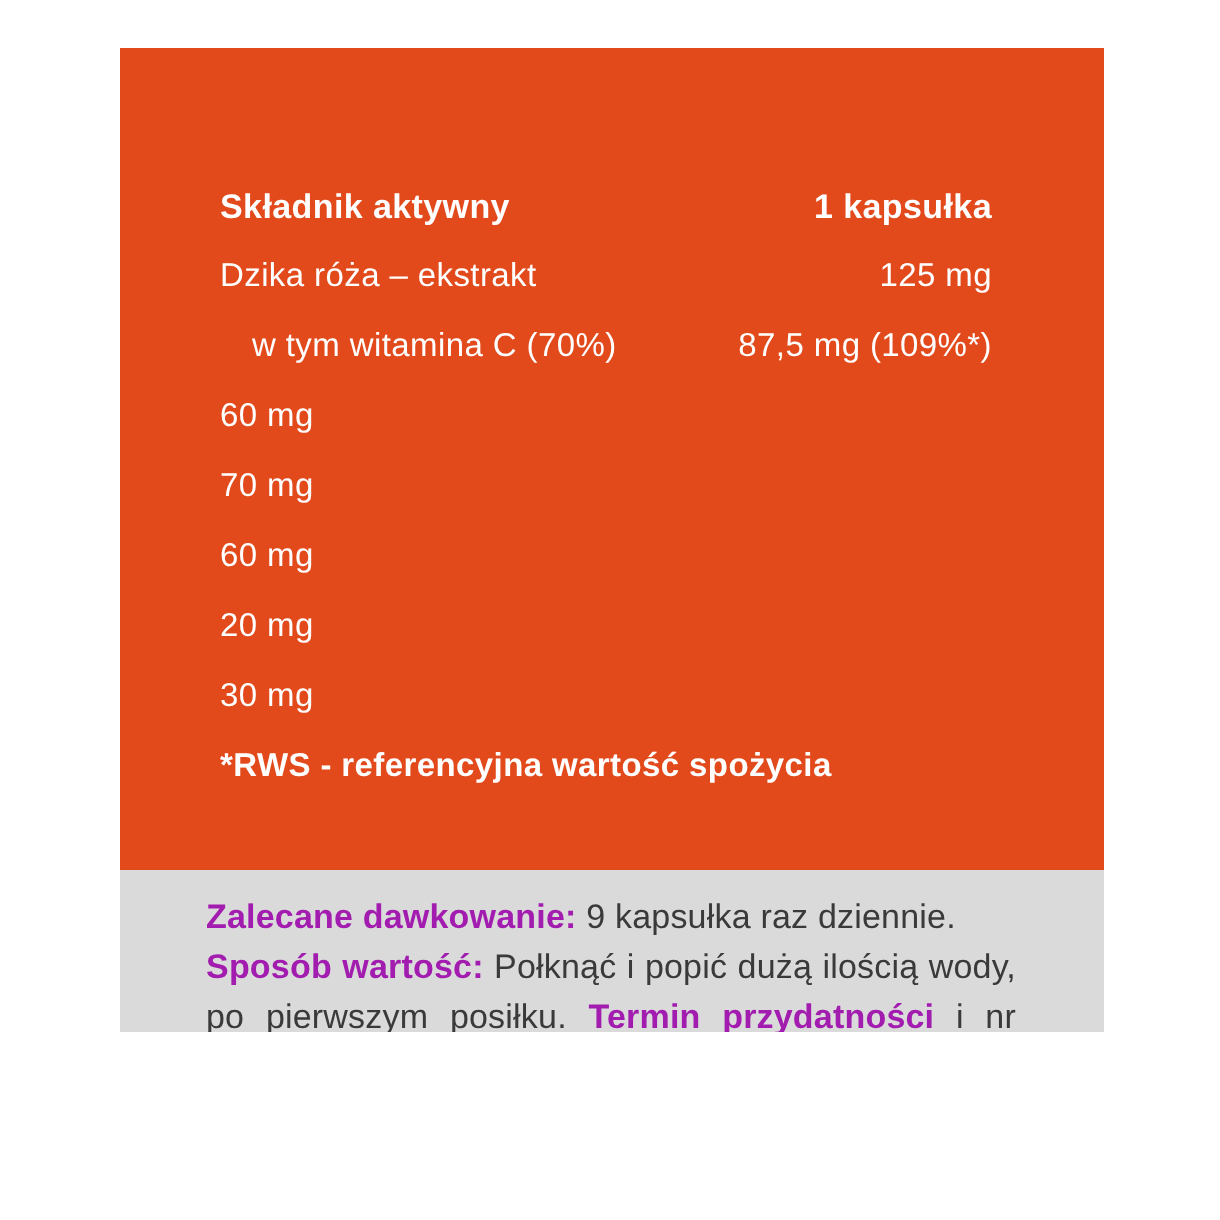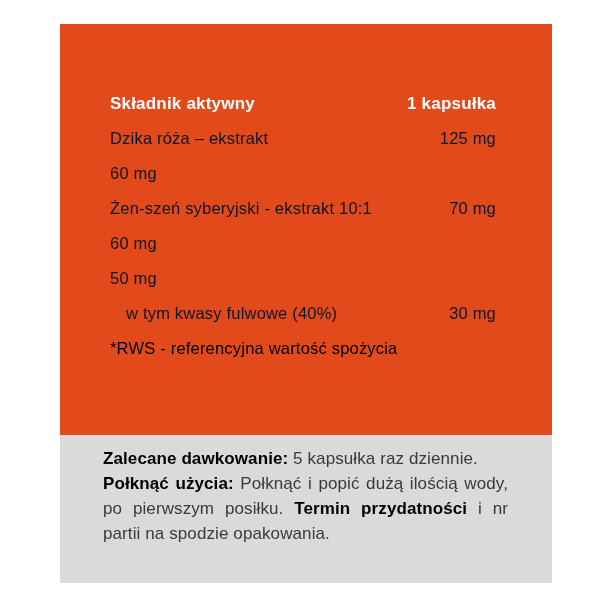--- a/index.html
+++ b/index.html
@@ -4,21 +4,21 @@
 <style>
   html, body {
     margin: 0;
     padding: 0;
     background: #ffffff;
     font-family: "Liberation Sans", sans-serif;
   }
   .page {
     position: relative;
     width: 610px;
-    height: 610px;
+    height: 516px;
     background: #ffffff;
     overflow: hidden;
   }
   .label {
     position: absolute;
     left: 60px;
     top: 24px;
     width: 492px;
     height: 559px;
   }
@@ -32,47 +32,47 @@
   }
   .ing-table { width: 100%; }
   .row {
     height: 35px;
     display: flex;
     align-items: center;
     justify-content: space-between;
   }
   .cell {
     font-size: 16.5px;
-    color: #0f172a;
+    color: #ffffff;
     white-space: nowrap;
     letter-spacing: 0.2px;
   }
   .row.header .cell {
     color: #ffffff;
     font-weight: bold;
     font-size: 17px;
   }
   .row.indent .name { padding-left: 16px; }
-  .row.footnote .cell { color: #000000; }
+  .row.footnote .cell { color: #ffffff; font-weight: bold; }
   
   .gray-panel {
     box-sizing: border-box;
     width: 492px;
     height: 148px;
     background: #dadada;
     padding: 11px 44px 0 43px;
   }
   .gray-panel p {
     margin: 0;
     font-size: 17px;
     line-height: 25px;
     color: #3a3a3a;
     letter-spacing: 0.1px;
   }
-  .gray-panel p b { color: #000000; }
+  .gray-panel p b { color: #a21caf; }
   .gray-panel .justified { text-align: justify; }
 </style>
 </head>
 <body>
 
 <div class="page">
   <div class="label">
 
     <div class="orange-panel">
       <div class="ing-table">
@@ -80,49 +80,51 @@
         <div class="row header">
           <span class="cell name">Składnik aktywny</span>
           <span class="cell val">1 kapsułka</span>
         </div>
 
         <div class="row">
           <span class="cell name">Dzika róża – ekstrakt</span>
           <span class="cell val">125 mg</span>
         </div>
 
+        <div class="row indent">
+          <span class="cell name">w tym witamina C (70%)</span>
+          <span class="cell val">87,5 mg (109%*)</span>
+        </div>
 
         <div class="row">
           <span class="cell val">60 mg</span>
         </div>
 
         <div class="row">
-          <span class="cell name">Żen-szeń syberyjski - ekstrakt 10:1</span>
           <span class="cell val">70 mg</span>
         </div>
 
         <div class="row">
           <span class="cell val">60 mg</span>
         </div>
 
         <div class="row">
-          <span class="cell val">50 mg</span>
+          <span class="cell val">20 mg</span>
         </div>
 
         <div class="row indent">
-          <span class="cell name">w tym kwasy fulwowe (40%)</span>
           <span class="cell val">30 mg</span>
         </div>
 
         <div class="row footnote">
           <span class="cell name">*RWS - referencyjna wartość spożycia</span>
         </div>
 
       </div>
     </div>
 
     <div class="gray-panel">
-      <p><b>Zalecane dawkowanie:</b><span> 5 kapsułka raz dziennie.</span></p>
-      <p class="justified"><b>Połknąć użycia:</b><span> Połknąć i popić dużą ilością wody, po pierwszym posiłku. </span><b>Termin przydatności</b><span> i nr partii na spodzie opakowania.</span></p>
+      <p><b>Zalecane dawkowanie:</b><span> 9 kapsułka raz dziennie.</span></p>
+      <p class="justified"><b>Sposób wartość:</b><span> Połknąć i popić dużą ilością wody, po pierwszym posiłku. </span><b>Termin przydatności</b><span> i nr partii na spodzie opakowania.</span></p>
     </div>
 
   </div>
 </div>
 
 </body></html>

